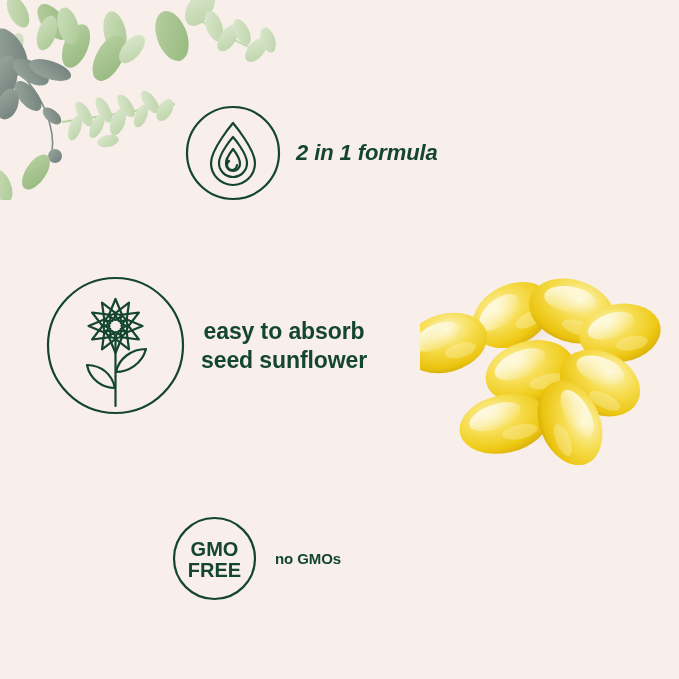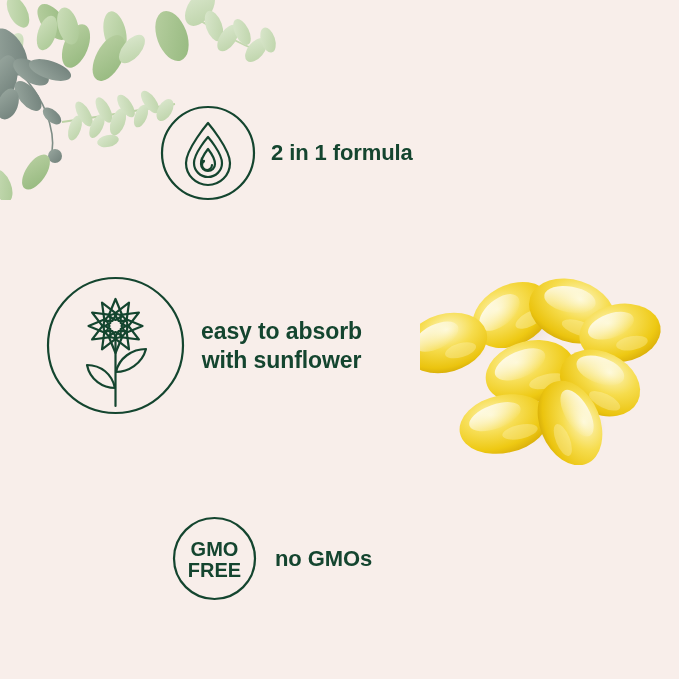--- a/index.html
+++ b/index.html
@@ -39,22 +39,23 @@
     align-items: center;
     justify-content: center;
   }
   .label {
     color: #14452f;
     font-weight: bold;
     letter-spacing: -0.1px;
   }
 
   #feature-formula {
-    left: 160px;
+    left: 185px;
     top: 105px;
+    font-style: italic;
   }
   #feature-formula .badge { width: 96px; height: 96px; }
   #feature-formula .label {
     font-size: 22px;
     margin-left: 15px;
     white-space: nowrap;
   }
 
   #feature-absorb {
     left: 46px;
@@ -67,21 +68,21 @@
     margin-left: 16px;
   }
   #feature-absorb .label .line { display: block; white-space: nowrap; text-align: center; }
 
   #feature-gmo {
     left: 172px;
     top: 516px;
   }
   #feature-gmo .badge { width: 85px; height: 85px; }
   #feature-gmo .label {
-    font-size: 22px;
+    font-size: 15px;
     margin-left: 18px;
     white-space: nowrap;
   }
 
   
   #capsules {
     position: absolute;
     left: 420px;
     top: 215px;
     width: 250px;
@@ -205,21 +206,21 @@
             <circle cx="0" cy="0" r="12"></circle>
           </g>
           <path d="M69.5 62 L 69.5 130" stroke-linecap="round"></path>
           <path d="M70 96 C 82 96, 96 88, 100 73 C 86 73, 73 82, 70 96 Z"></path>
           <path d="M69 112 C 57 112, 44 104, 41 89 C 55 89, 66 98, 69 112 Z"></path>
         </g>
       </svg>
     </div>
     <div class="label">
       <span class="line">easy to absorb</span>
-      <span class="line">with sunflower</span>
+      <span class="line">seed sunflower</span>
     </div>
   </div>
 
   <div class="feature" id="feature-gmo">
     <div class="badge">
       <svg viewBox="0 0 85 85" width="85" height="85" xmlns="http://www.w3.org/2000/svg">
         <circle cx="42.5" cy="42.5" r="40.5" fill="none" stroke="#14452f" stroke-width="2.2"></circle>
         <text x="42.5" y="40" text-anchor="middle" fill="#14452f" font-family="Liberation Sans, sans-serif" font-size="20" font-weight="bold">GMO</text>
         <text x="42.5" y="61" text-anchor="middle" fill="#14452f" font-family="Liberation Sans, sans-serif" font-size="20" font-weight="bold">FREE</text>
       </svg>

